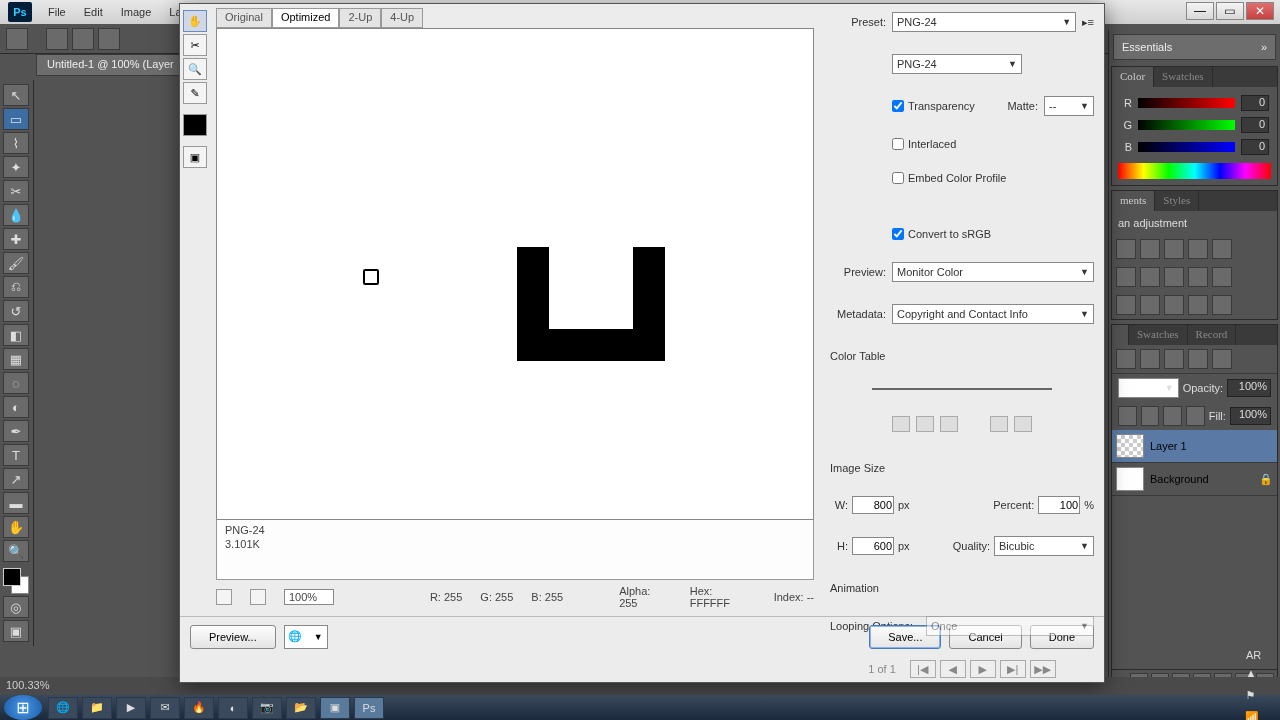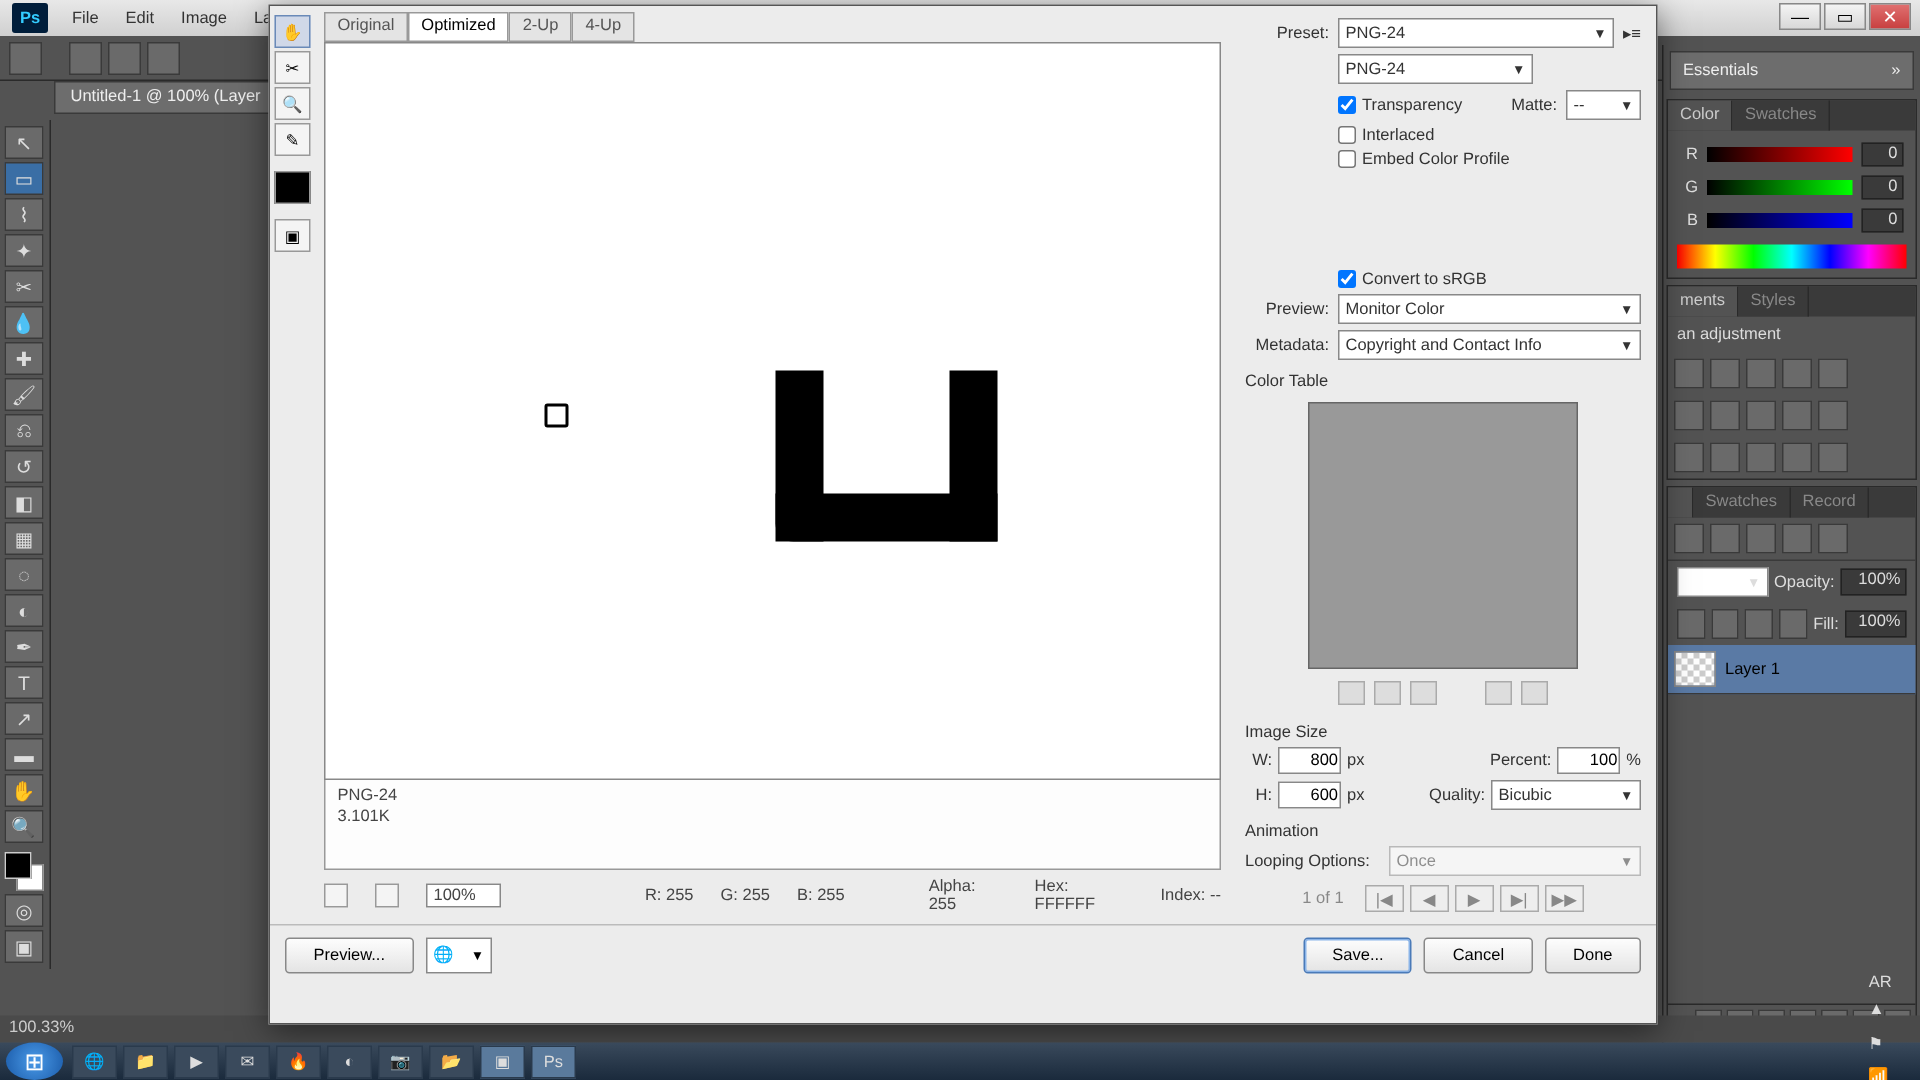--- a/index.html
+++ b/index.html
@@ -23,21 +23,21 @@
 .tool { width:26px; height:22px; background:#6a6a6a; border:1px solid #3a3a3a; display:flex;align-items:center;justify-content:center;color:#ddd;font-size:13px;}
 .tool.sel{background:#3a6ea5;}
 .swatch-pair{position:relative;width:26px;height:26px;margin-top:4px;}
 .swatch-pair .fg{position:absolute;top:0;left:0;width:18px;height:18px;background:#000;border:1px solid #ccc;}
 .swatch-pair .bg{position:absolute;bottom:0;right:0;width:18px;height:18px;background:#fff;border:1px solid #888;}
 
 .right-panels { position:absolute; right:0; top:30px; width:172px; bottom:0; background:#535353; border-left:1px solid #2a2a2a; display:flex; flex-direction:column; }
 .workspace-btn{height:26px;background:#6d6d6d;border:1px solid #3a3a3a;margin:4px;color:#eee;display:flex;align-items:center;padding:0 8px;justify-content:space-between;}
 .panel-group{background:#535353;border:1px solid #2a2a2a;margin:2px;}
 .panel-tabs{height:20px;display:flex;background:#3a3a3a;}
-.ptab{padding:3px 8px;color:#ccc;background:#535353;border-right:1px solid #2a2a2a;}
+.ptab{padding:3px 8px;color:#ccc;background:#535353;border-right:1px solid #2a2a2a;font-family:Liberation Serif, serif;}
 .ptab.inact{background:#3a3a3a;color:#888;}
 .color-sliders{padding:8px;display:flex;flex-direction:column;gap:6px;}
 .slider-row{display:flex;align-items:center;gap:6px;}
 .slider-row .lbl{width:12px;color:#ddd;}
 .slider-track{flex:1;height:10px;}
 .slider-val{width:28px;height:16px;background:#3a3a3a;border:1px solid #222;color:#ddd;text-align:right;padding-right:3px;}
 .color-ramp{height:16px;background:linear-gradient(to right,red,yellow,lime,cyan,blue,magenta,red);margin:0 6px 6px;}
 .tiny-icons{display:flex;gap:4px;padding:4px;}
 .ticon{width:20px;height:20px;background:#6a6a6a;border:1px solid #3a3a3a;}
 .panel-row{display:flex;align-items:center;gap:4px;padding:4px 6px;color:#ddd;}
@@ -65,21 +65,21 @@
 .canvas{flex:1;background:#fff;border:1px solid #888;position:relative;overflow:hidden;}
 .shape{position:absolute;left:300px;top:218px;width:148px;height:114px;}
 .shape::before{content:"";position:absolute;left:0;top:0;width:32px;height:100%;background:#000;}
 .shape::after{content:"";position:absolute;right:0;top:0;width:32px;height:100%;background:#000;}
 .shape .bottom{position:absolute;bottom:0;left:0;right:0;height:32px;background:#000;border-bottom-left-radius:12px;}
 .cursor{position:absolute;left:146px;top:240px;width:16px;height:16px;border:2px solid #000;border-radius:2px;background:transparent;}
 .stats{height:60px;border:1px solid #999;border-top:none;padding:4px 8px;color:#444;display:flex;flex-direction:column;gap:2px;background:#fdfdfd;}
 .stats-btm{display:flex;gap:18px;align-items:center;padding:3px 0;margin-top:2px;color:#444;}
 .zoom-sel{border:1px solid #888;background:#fff;padding:1px 4px;width:50px;}
 
-.dlg-right{flex:1;padding:8px 10px;display:flex;flex-direction:column;gap:4px;color:#333;}
+.dlg-right{flex:1;padding:8px 10px;display:flex;flex-direction:column;gap:22px;color:#333;}
 .field-row{display:flex;align-items:center;gap:6px;}
 .lbl{width:56px;text-align:right;}
 .dd{flex:1;height:20px;border:1px solid #888;background:#fff;padding:2px 4px;display:flex;align-items:center;justify-content:space-between;}
 .dd .arrow{font-size:9px;}
 .chk{display:flex;align-items:center;gap:4px;}
 .chk input{width:12px;height:12px;}
 .section-title{font-weight:normal;color:#333;margin-top:4px;}
 .color-table{width:180px;height:180px;background:#999;border:1px solid #666;margin:4px auto;}
 .ct-btns{display:flex;gap:6px;justify-content:center;margin-bottom:4px;}
 .ct-btn{width:18px;height:16px;border:1px solid #aaa;background:#ddd;}
@@ -239,20 +239,25 @@
           <div class="ticon"></div>
           <div class="ticon"></div>
           <div class="ticon"></div>
           <span>Fill:</span>
           <div class="mini-input">100%</div>
         </div>
       <div class="layer-item sel">
           <div class="layer-thumb trans"></div>
           <span>Layer 1</span>
         </div>
+      <div class="layer-item">
+          <div class="layer-thumb"></div>
+          <span>Background</span>
+          <span style="margin-left:auto">🔒</span>
+        </div>
       <div style="flex:1"></div>
       <div class="panel-footer">
           <div class="pf-icon"></div>
           <div class="pf-icon"></div>
           <div class="pf-icon"></div>
           <div class="pf-icon"></div>
           <div class="pf-icon"></div>
           <div class="pf-icon"></div>
           <div class="pf-icon"></div>
         </div>

